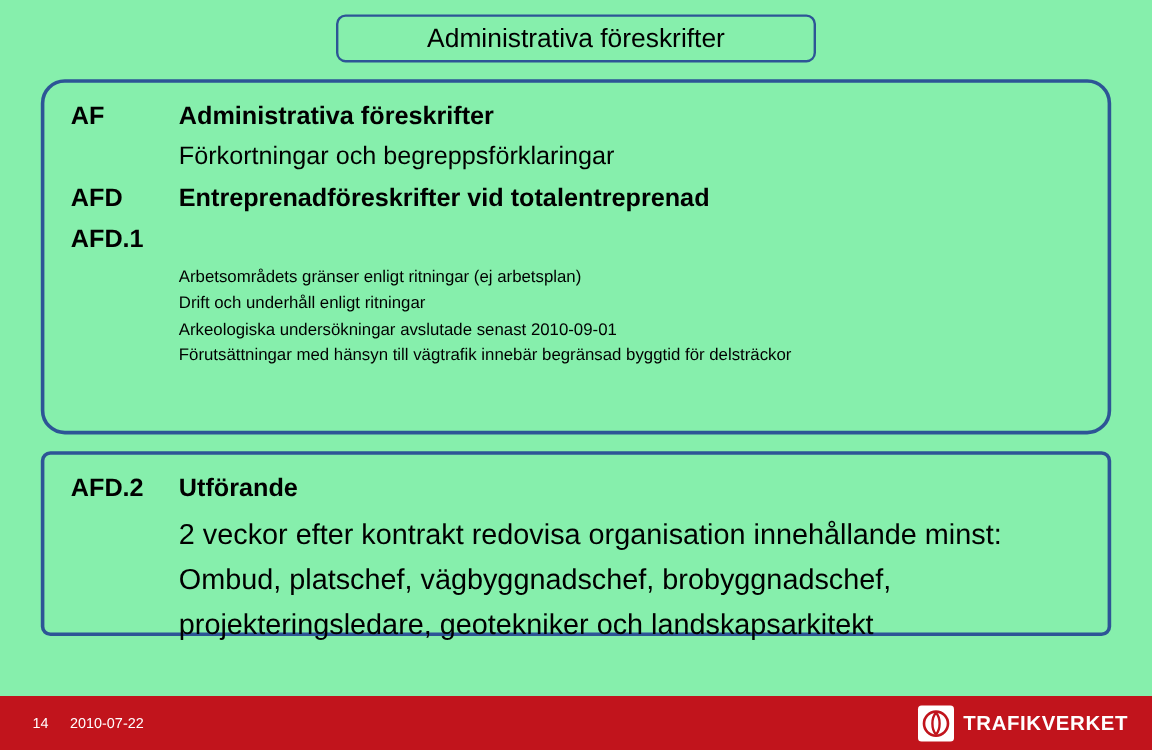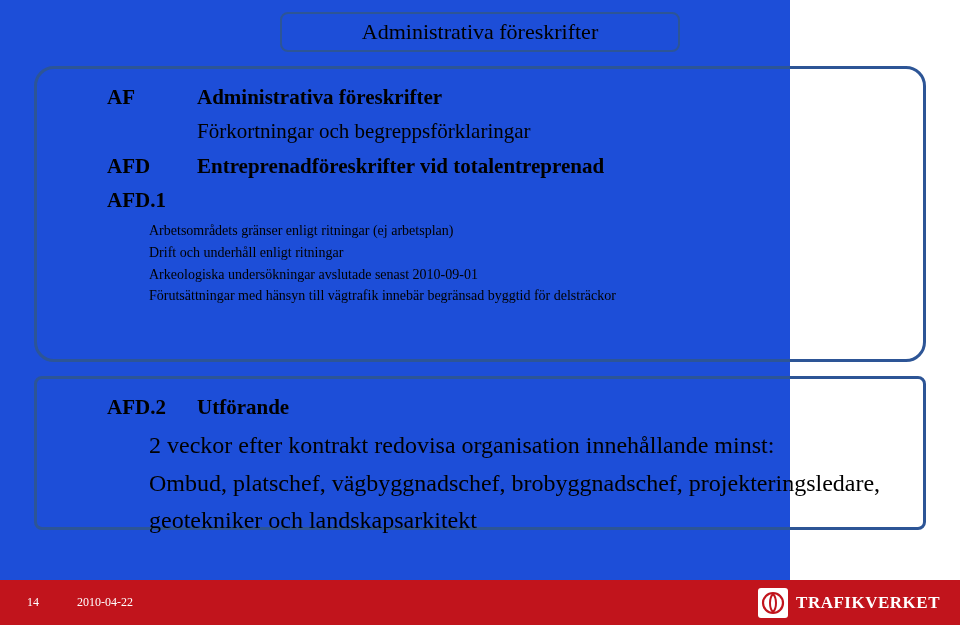--- a/index.html
+++ b/index.html
@@ -1,23 +1,22 @@
 <!DOCTYPE html>
 <html><head>
 <meta charset="utf-8">
 <style>
   * { box-sizing: border-box; margin: 0; padding: 0; }
   html, body { width: 960px; height: 625px; font-family: Arial, Helvetica, sans-serif; background: #fff; overflow: hidden; }
 
   .slide {
     position: relative;
-    width: 790px;
+    width: 960px;
     height: 625px;
-    background: #1d4ed8;
-    font-family: Liberation Serif, serif;
+    background: #86efac;
   }
 
   .title-box {
     position: absolute;
     left: 280px;
     top: 12px;
     width: 400px;
     height: 40px;
     border: 2px solid #2d5596;
     border-radius: 8px;
@@ -55,21 +54,20 @@
     align-items: flex-start;
     margin-bottom: 6px;
     font-size: 21px;
     line-height: 1.35;
   }
   .code {
     width: 90px;
     flex: 0 0 90px;
     font-weight: 700;
     color: #000;
-    margin-left: 48px;
   }
   .label {
     color: #000;
     font-size: 21px;
   }
   .bold { font-weight: 700; }
 
   .sub {
     margin-left: 90px;
     font-size: 14px;
@@ -86,21 +84,20 @@
   .footer {
     position: absolute;
     left: 0;
     bottom: 0;
     width: 960px;
     height: 45px;
     background: #c1141c;
     display: flex;
     align-items: center;
     color: #fff;
-    gap: 20px;
   }
   .footer .pagenum {
     margin-left: 27px;
     font-size: 12px;
   }
   .footer .date {
     margin-left: 18px;
     font-size: 12px;
   }
   .brand {
@@ -165,21 +162,21 @@
     <div class="row">
       <div class="code">AFD.2</div>
       <div class="label bold">Utförande</div>
     </div>
     <div class="sub2">2 veckor efter kontrakt redovisa organisation innehållande minst:</div>
     <div class="sub2">Ombud, platschef, vägbyggnadschef, brobyggnadschef, projekteringsledare, geotekniker och landskapsarkitekt</div>
   </div>
 
   <div class="footer">
     <span class="pagenum">14</span>
-    <span class="date">2010-04-22</span>
+    <span class="date">2010-07-22</span>
     <div class="brand">
       <div class="brand-logo">
         <svg width="24" height="24" viewBox="0 0 24 24">
           <circle cx="12" cy="12" r="10" fill="none" stroke="#c1141c" stroke-width="2.2"></circle>
           <path d="M12 3 C 8 7, 8 17, 12 21" fill="none" stroke="#c1141c" stroke-width="2"></path>
           <path d="M12 3 C 16 7, 16 17, 12 21" fill="none" stroke="#c1141c" stroke-width="2"></path>
         </svg>
       </div>
       <span class="brand-text">TRAFIKVERKET</span>
     </div>

